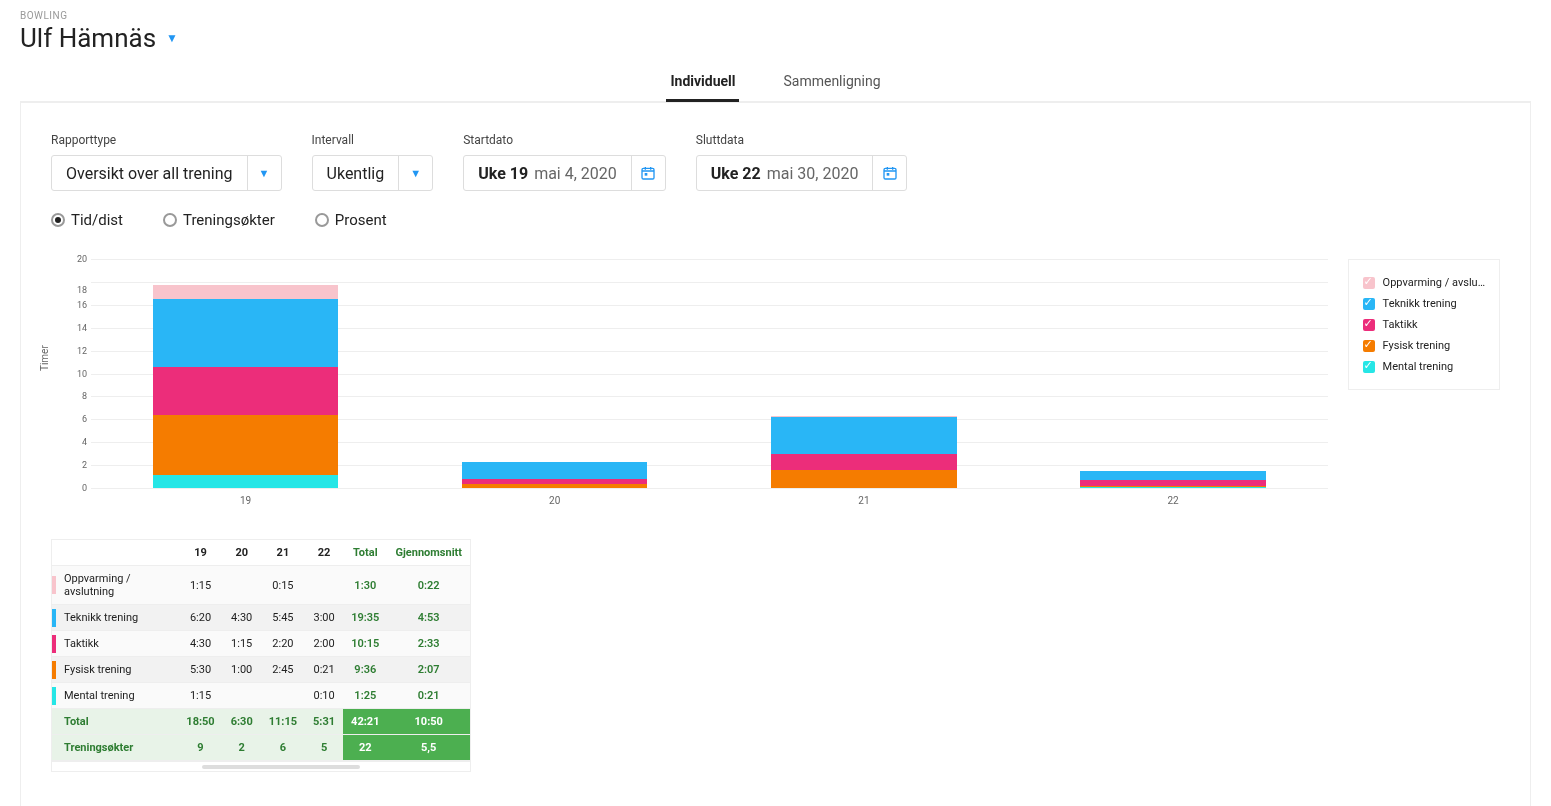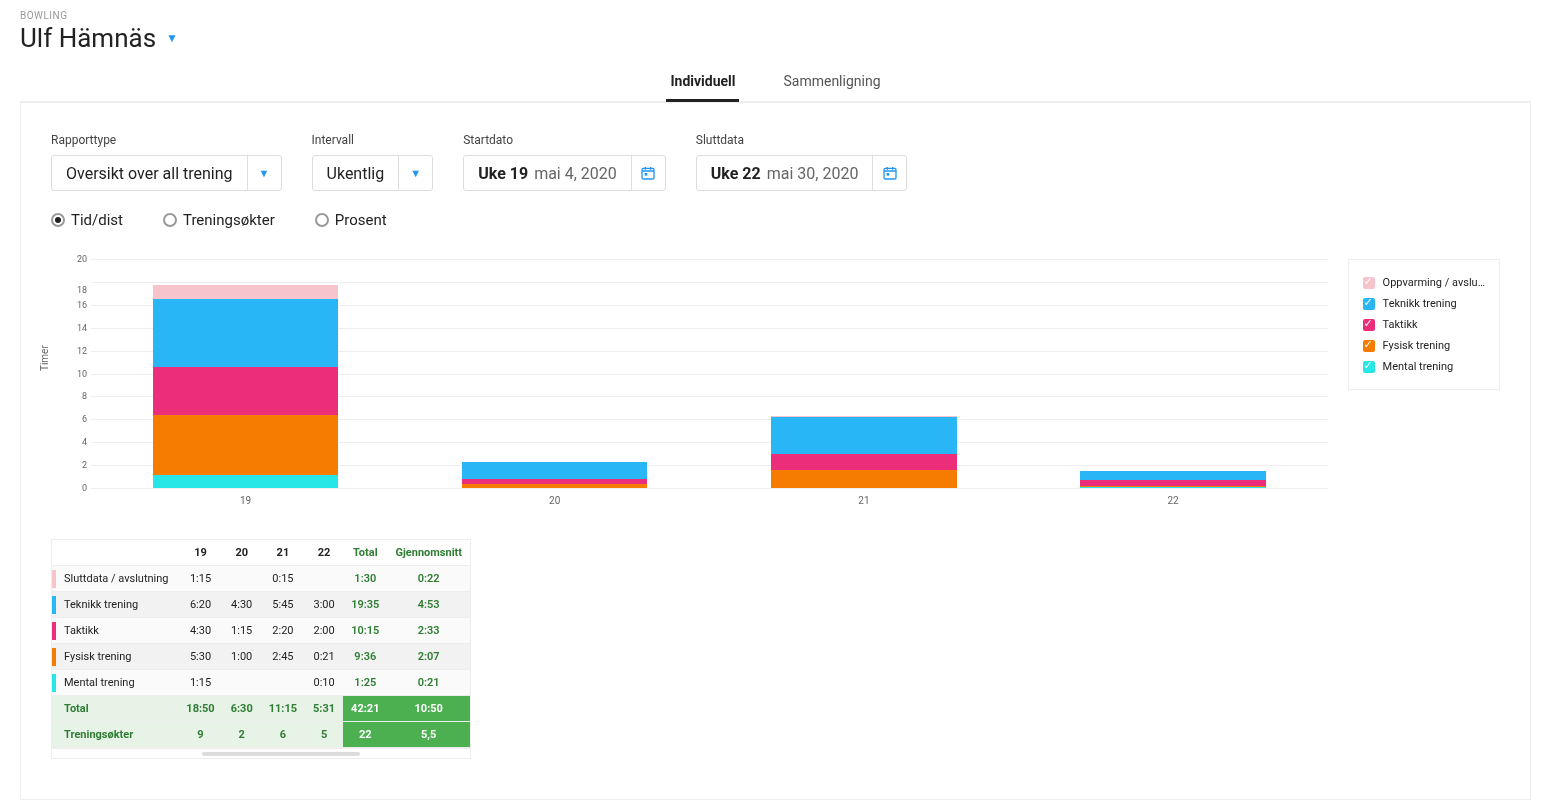--- a/index.html
+++ b/index.html
@@ -241,21 +241,21 @@
             <th>22</th>
             <th class="green-h">Total</th>
             <th class="green-h">Gjennomsnitt</th>
           </tr>
         </thead>
         <tbody>
           <tr>
             <td class="swatch-col">
               <span class="swatch-bar" style="background:#f8c4cc"></span>
             </td>
-            <td class="rowlabel">Sluttdata / avslutning</td>
+            <td class="rowlabel">Oppvarming / avslutning</td>
             <td>1:15</td>
             <td></td>
             <td>0:15</td>
             <td></td>
             <td class="green">1:30</td>
             <td class="green">0:22</td>
           </tr>
           <tr>
             <td class="swatch-col">
               <span class="swatch-bar" style="background:#29b6f6"></span>

